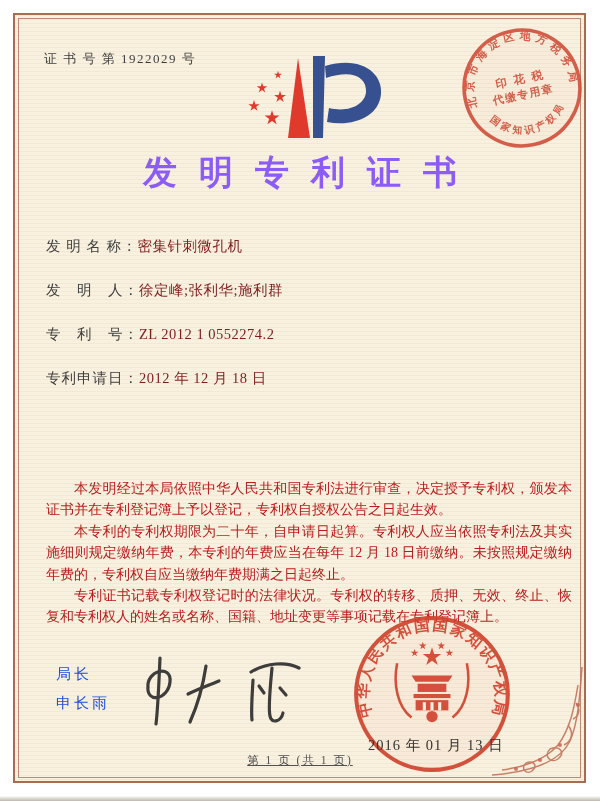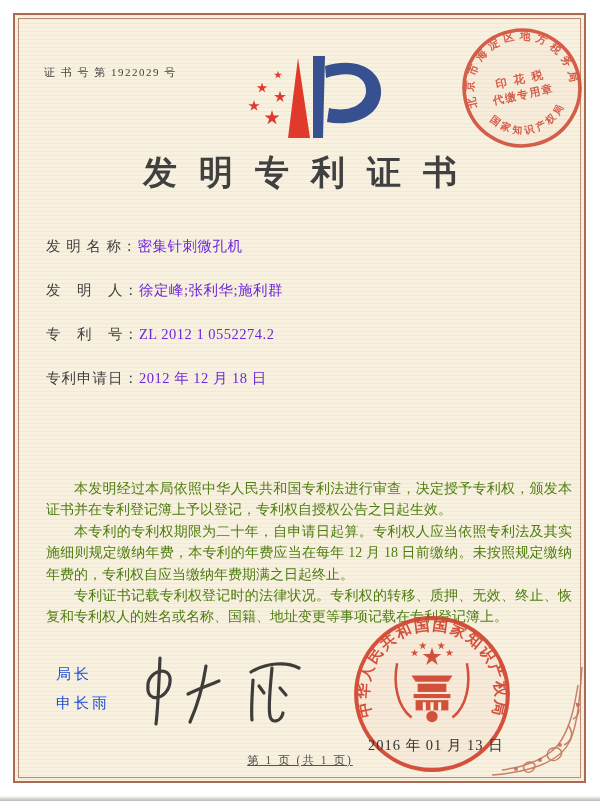--- a/index.html
+++ b/index.html
@@ -11,33 +11,33 @@
     position:absolute;left:13px;top:13px;right:14px;bottom:18px;
     border:2px solid #ad6a52;
     background:#f8f1df;
     background-image:repeating-linear-gradient(180deg, rgba(193,156,114,0.10) 0 1px, rgba(0,0,0,0) 1px 4px);
   }
   .paper-inner{
     position:absolute;left:3px;top:3px;right:3px;bottom:3px;
     border:1px solid #c08a72;
   }
   .cert-no{
-    position:absolute;left:44px;top:65px;font-size:11px;color:#3f3f3f;letter-spacing:1.5px;
+    position:absolute;left:44px;top:50px;font-size:13px;color:#3f3f3f;letter-spacing:1.5px;
   }
   .title{
     position:absolute;left:0;right:0;top:150px;text-align:center;
-    font-size:34px;font-weight:700;color:#404040;letter-spacing:22px;text-indent:22px;
+    font-size:34px;font-weight:700;color:#8b5cf6;letter-spacing:22px;text-indent:22px;
   }
   .fields{position:absolute;left:46px;top:236px;}
   .field{margin-bottom:24px;font-size:14.5px;line-height:20px;color:#3f3f3f;}
   .field .lab{letter-spacing:1px;font-family:Liberation Serif, serif;}
-  .field .val{letter-spacing:0.5px;color:#6d28d9;}
+  .field .val{letter-spacing:0.5px;color:#7f1d1d;}
   .paras{
     position:absolute;left:46px;right:28px;top:478px;
-    font-size:14px;line-height:21.4px;color:#4d7c0f;text-align:justify;
+    font-size:14px;line-height:21.4px;color:#b91c1c;text-align:justify;
   }
   .paras p{margin:0;text-indent:2em;}
   .sig-block{
     position:absolute;left:56px;top:660px;font-size:15px;line-height:29px;
     letter-spacing:3px;color:#1d4ed8;
   }
   .sig-svg{position:absolute;left:120px;top:645px;}
   .issue-seal{position:absolute;left:350px;top:612px;opacity:0.9;}
   .seal-date{
     position:absolute;left:368px;top:736px;font-size:14.5px;color:#333333;

